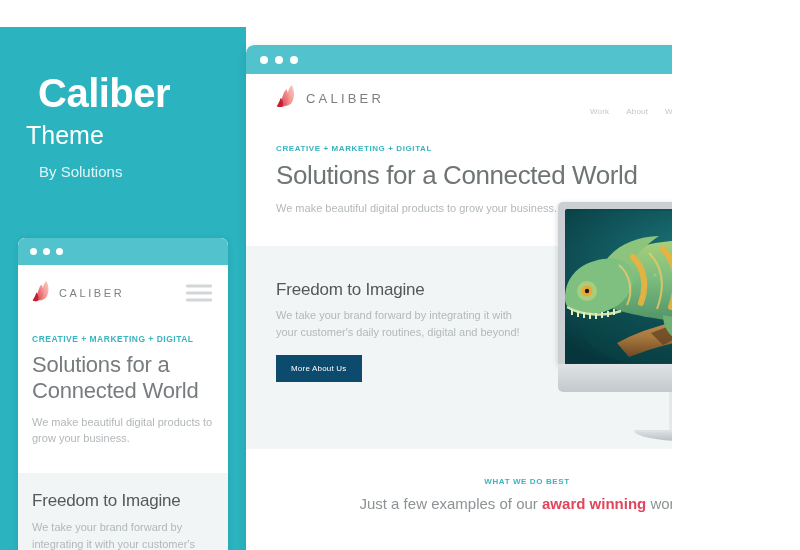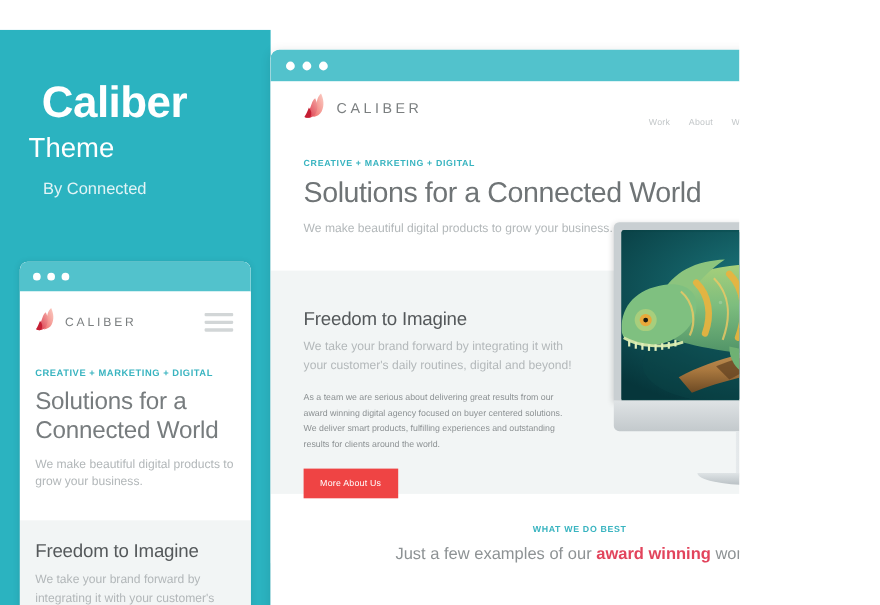--- a/index.html
+++ b/index.html
@@ -155,21 +155,21 @@
   .sub-desk {
     font-size: 11px; color: #b3b8ba; line-height: 1.5;
     margin-top: 7px; width: 250px;
   }
   .para-desk {
     font-size: 8px; color: #8c9193; line-height: 1.75;
     margin-top: 15px; width: 248px;
   }
   .btn-about {
     display:inline-block; margin-top: 15px;
-    background: #ef4444; color: #ffffff;
+    background: #0c4a6e; color: #ffffff;
     font-size: 8px; padding: 9px 15px; letter-spacing: 0.2px;
     border: none; cursor: pointer; text-decoration: none;
   }
 
   
   .monitor {
     position: absolute; left: 290px; top: -44px;
     width: 320px; height: 250px;
   }
   .mon-screen {
@@ -220,21 +220,21 @@
   .bottom-line b { color: #e2445c; font-weight: bold; text-align: center; }
 </style>
 </head>
 <body>
 
 <div id="root">
 
   <div class="promo-panel">
     <div class="promo-title">Caliber</div>
     <div class="promo-sub">Theme</div>
-    <div class="promo-by">By Connected</div>
+    <div class="promo-by">By Solutions</div>
 
     <div class="mobile-mock">
       <div class="chrome-bar">
         <span class="dot"></span>
         <span class="dot"></span>
         <span class="dot"></span>
       </div>
 
       <div class="mobile-head">
         <span class="logo-mark">
@@ -313,21 +313,20 @@
 
     <div class="d-hero">
       <div class="eyebrow lg">CREATIVE + MARKETING + DIGITAL</div>
       <div class="h1-desk">Solutions for a Connected World</div>
       <div class="lead-desk">We make beautiful digital products to grow your business.</div>
     </div>
 
     <div class="d-feature">
       <div class="h2-desk">Freedom to Imagine</div>
       <div class="sub-desk">We take your brand forward by integrating it with your customer's daily routines, digital and beyond!</div>
-      <div class="para-desk">As a team we are serious about delivering great results from our award winning digital agency focused on buyer centered solutions. We deliver smart products, fulfilling experiences and outstanding results for clients around the world.</div>
       <a class="btn-about" href="#">More About Us</a>
 
       <div class="monitor">
         <div class="mon-screen">
           <div class="mon-inner">
             <svg class="cham" width="300" height="152" viewBox="0 0 300 152">
               <defs>
                 <linearGradient id="bodyg" x1="0" y1="0" x2="0" y2="1">
                   <stop offset="0" stop-color="#a8d07a"></stop>
                   <stop offset="45%" stop-color="#7dbd7e"></stop>

